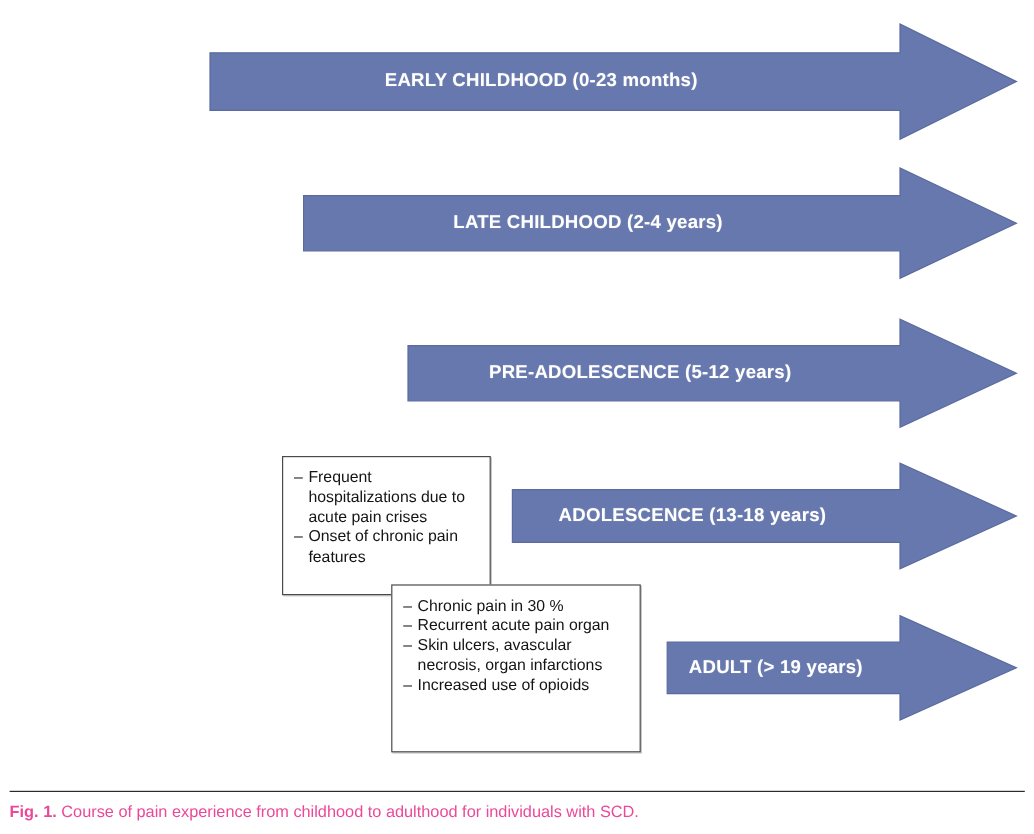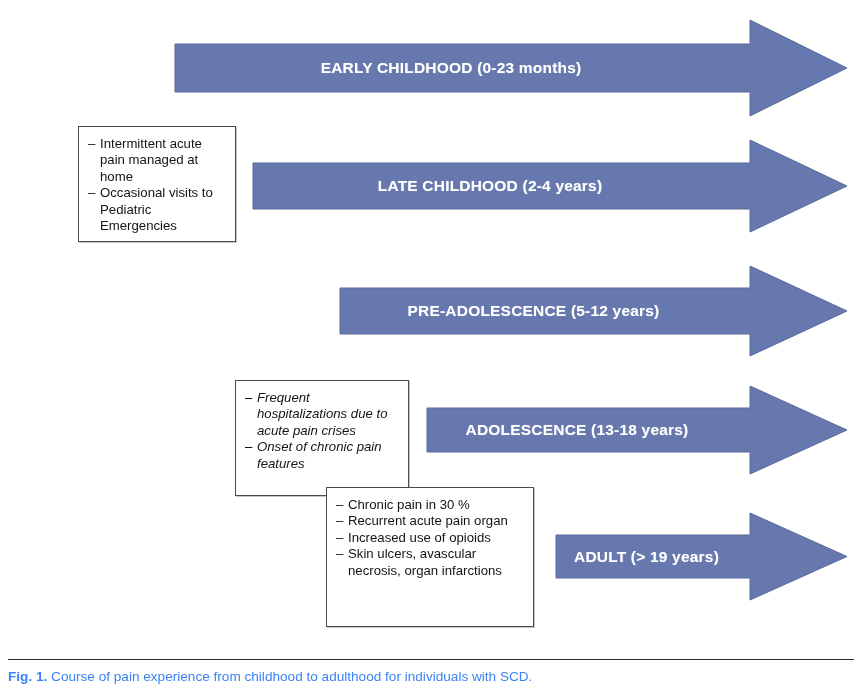--- a/index.html
+++ b/index.html
@@ -92,89 +92,83 @@
     height: 0;
     border-top: 1.6px solid #2b2b2b;
   }
   #caption {
     position: absolute;
     left: 8px;
     top: 668px;
     width: 846px;
     font-size: 13.6px;
     line-height: 18px;
-    color: #3b82f6;
+    color: #ec4899;
   }
   #caption .caption-label {
     font-weight: bold;
   }
 </style>
 </head>
 <body>
 
 <div id="figure-canvas">
 
 
   <div class="arrow-row" style="left:175px; top:20px; width:672px; height:96px;text-align:center;">
     <svg class="arrow-svg" width="672" height="96" viewBox="0 0 672 96">
       <polygon points="0,24 575,24 575,0 672,48 575,96 575,72 0,72" fill="#6778AE" stroke="#5a6a9d" stroke-width="1"></polygon>
     </svg>
     <div class="arrow-label" style="padding-right:120px;">
       <span class="label-main">EARLY CHILDHOOD (0-23 months)</span>
     </div>
   </div>
 
-  <div class="text-box" style="left:78px; top:126px; width:158px; height:116px;">
-    <ul class="bullet-list">
-      <li class="bullet-item">Intermittent acute pain managed at home</li>
-      <li class="bullet-item">Occasional visits to Pediatric Emergencies</li>
-    </ul>
-  </div>
 
   <div class="arrow-row" style="left:253px; top:140px; width:594px; height:92px;">
     <svg class="arrow-svg" width="594" height="92" viewBox="0 0 594 92">
       <polygon points="0,23 497,23 497,0 594,46 497,92 497,69 0,69" fill="#6778AE" stroke="#5a6a9d" stroke-width="1"></polygon>
     </svg>
     <div class="arrow-label" style="padding-right:120px;">
       <span class="label-main">LATE CHILDHOOD (2-4 years)</span>
     </div>
   </div>
 
 
   <div class="arrow-row" style="left:340px; top:266px; width:507px; height:90px;">
     <svg class="arrow-svg" width="507" height="90" viewBox="0 0 507 90">
       <polygon points="0,22 410,22 410,0 507,45 410,90 410,68 0,68" fill="#6778AE" stroke="#5a6a9d" stroke-width="1"></polygon>
     </svg>
     <div class="arrow-label" style="padding-right:120px;">
       <span class="label-main">PRE-ADOLESCENCE (5-12 years)</span>
     </div>
   </div>
 
-  <div class="text-box" style="left:235px; top:380px; width:174px; height:116px;font-style:italic;">
+  <div class="text-box" style="left:235px; top:380px; width:174px; height:116px;">
     <ul class="bullet-list">
       <li class="bullet-item">Frequent hospitalizations due to acute pain crises</li>
       <li class="bullet-item">Onset of chronic pain features</li>
     </ul>
   </div>
 
   <div class="arrow-row" style="left:427px; top:386px; width:420px; height:88px;">
     <svg class="arrow-svg" width="420" height="88" viewBox="0 0 420 88">
       <polygon points="0,22 323,22 323,0 420,44 323,88 323,66 0,66" fill="#6778AE" stroke="#5a6a9d" stroke-width="1"></polygon>
     </svg>
     <div class="arrow-label" style="padding-right:120px;">
       <span class="label-main">ADOLESCENCE (13-18 years)</span>
     </div>
   </div>
 
   <div class="text-box" style="left:326px; top:487px; width:208px; height:140px; ">
     <ul class="bullet-list">
       <li class="bullet-item">Chronic pain in 30 %</li>
       <li class="bullet-item">Recurrent acute pain organ</li>
+      <li class="bullet-item">Skin ulcers, avascular necrosis, organ infarctions</li>
       <li class="bullet-item">Increased use of opioids</li>
-      <li class="bullet-item">Skin ulcers, avascular necrosis, organ infarctions</li>
     </ul>
   </div>
 
   <div class="arrow-row" style="left:556px; top:513px; width:291px; height:87px;">
     <svg class="arrow-svg" width="291" height="87" viewBox="0 0 291 87">
       <polygon points="0,22 194,22 194,0 291,43.5 194,87 194,65 0,65" fill="#6778AE" stroke="#5a6a9d" stroke-width="1"></polygon>
     </svg>
     <div class="arrow-label" style="padding-right:110px;">
       <span class="label-main">ADULT (&gt; 19 years)</span>
     </div>

